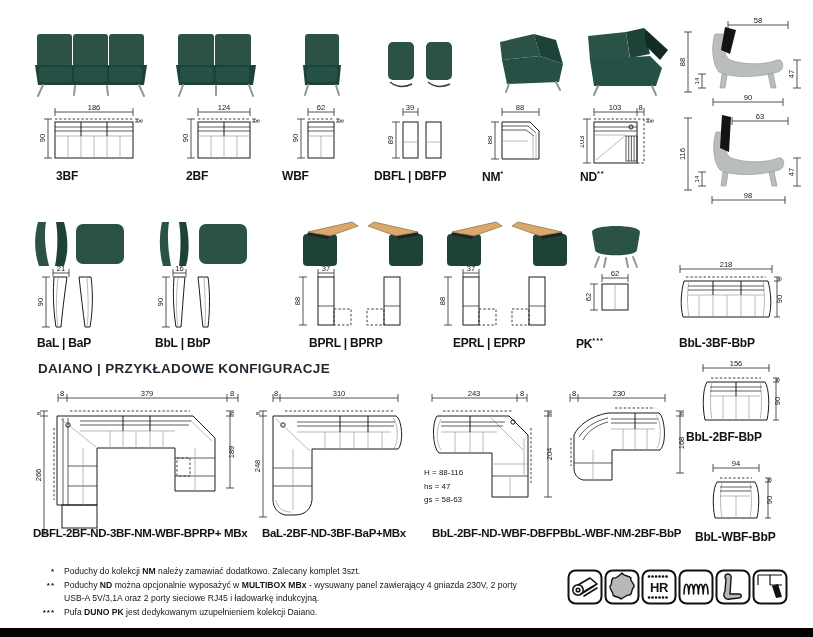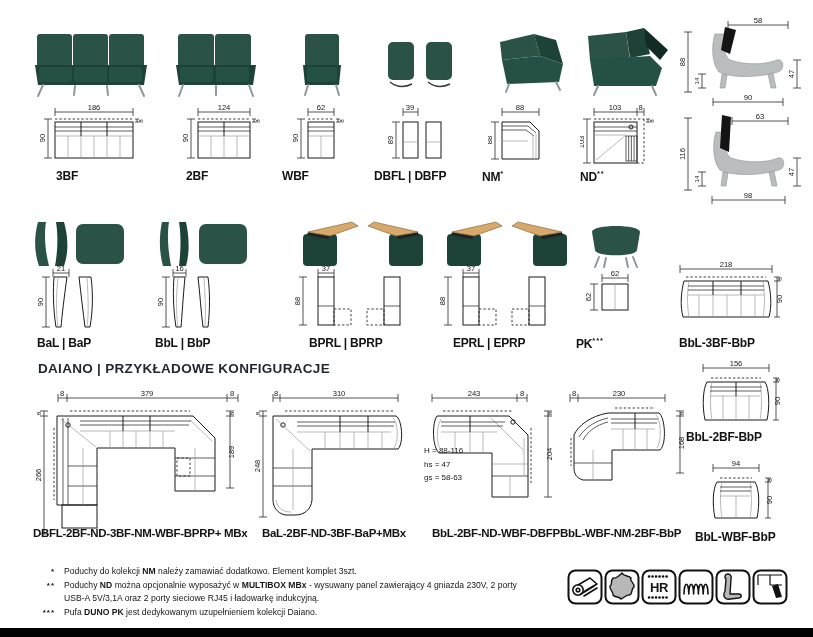--- a/index.html
+++ b/index.html
@@ -376,21 +376,21 @@
   <path class="k" d="M53,25 L104,25 C110,29 112,56 105,62 L57,62 L57,92 L28,92 C21,90 19,85 19,80 L19,47 C23,38 35,28 53,25 Z"></path>
   <path class="k2" d="M53,30 C39,33 29,41 24,49 M53,34 C41,37 32,44 28,52"></path>
   <path class="k2" d="M56,31 H103 M56,35 H102"></path>
     <path class="t" d="M56,41 H100"></path>
   <path class="k" d="M80,25 V41"></path>
   <path class="t" d="M80,41 V62 M68,41 V62 M92,41 V62 M101,27 C106,31 107,53 102,60"></path>
   <path class="k2" d="M19,75 H57"></path>
     <path class="t" d="M38,62 V92"></path>
 </svg>
 
-<div class="spec" style="left:424px;top:444px">
+<div class="spec" style="left:424px;top:466px">
   <div>H = 88-116</div>
   <div>hs = 47</div>
   <div>gs = 58-63</div>
 </div>
 
 <svg class="abs" style="left:683px;top:358px" width="116" height="78">
   <path class="dm" d="M20,10 H86 M20,6 V14 M86,6 V14"></path>
   <text x="53" y="8" text-anchor="middle">156</text>
   <path class="d" d="M28,20 H78"></path>
   <path class="k" d="M24,24 L82,24 C86,30 87,48 84,62 L22,62 C19,48 20,30 24,24 Z"></path>
@@ -419,21 +419,21 @@
 <div class="lbl" style="left:695px;top:530px;width:100px">BbL-WBF-BbP</div>
 
 <div class="clbl" style="left:33px;top:527px"><span>DBFL-2BF-ND-3BF-NM-WBF-BPRP</span><span class="sfx">+ MBx</span></div>
 <div class="clbl" style="left:262px;top:527px"><span>BaL-2BF-ND-3BF-BaP</span><span class="sfx">+MBx</span></div>
 <div class="clbl" style="left:432px;top:527px"><span>BbL-2BF-ND-WBF-DBFP</span></div>
 <div class="clbl" style="left:560px;top:527px"><span>BbL-WBF-NM-2BF-BbP</span></div>
 
 <div class="fnotes" style="left:36px;top:565px">
   <div class="fnrow">
     <div class="fnmark">*</div>
-    <div class="fntext"><span>Poduchy do kolekcji </span><span class="fb">NM</span><span> należy zamawiać dodatkowo. Element komplet 3szt.</span></div>
+    <div class="fntext"><span>Poduchy do kolekcji </span><span class="fb">NM</span><span> należy zamawiać dodatkowo. Zalecany komplet 3szt.</span></div>
   </div>
   <div class="fnrow">
     <div class="fnmark">**</div>
     <div class="fntext"><span>Poduchy </span><span class="fb">ND</span><span> można opcjonalnie wyposażyć w </span><span class="fb">MULTIBOX MBx</span><span> - wysuwany panel zawierający 4 gniazda 230V, 2 porty USB-A 5V/3,1A oraz 2 porty sieciowe RJ45 i ładowarkę indukcyjną.</span></div>
   </div>
   <div class="fnrow">
     <div class="fnmark">***</div>
     <div class="fntext"><span>Pufa </span><span class="fb">DUNO PK</span><span> jest dedykowanym uzupełnieniem kolekcji Daiano.</span></div>
   </div>
 </div>

